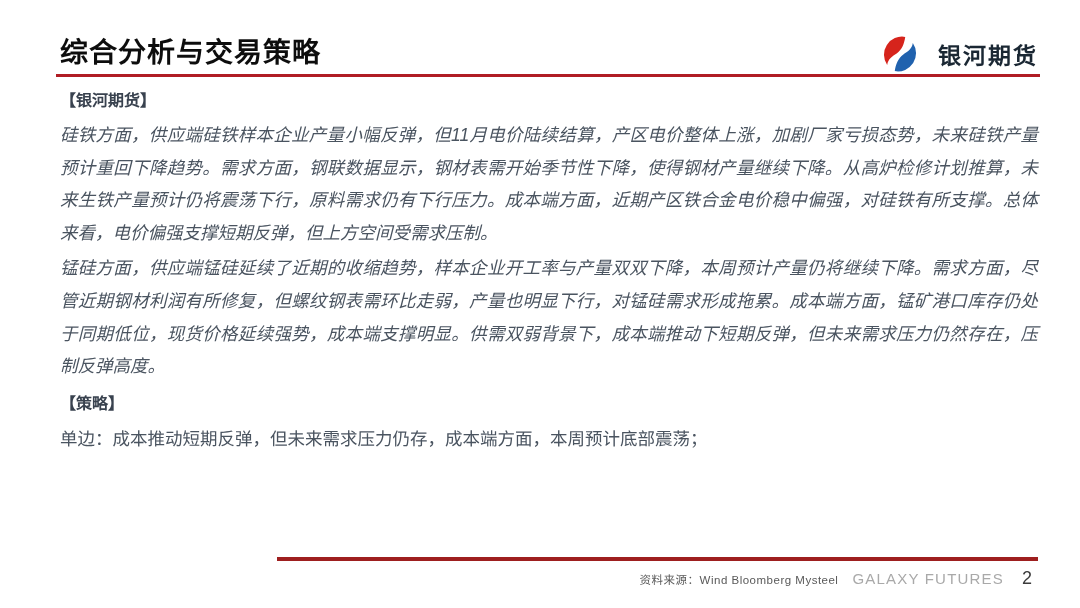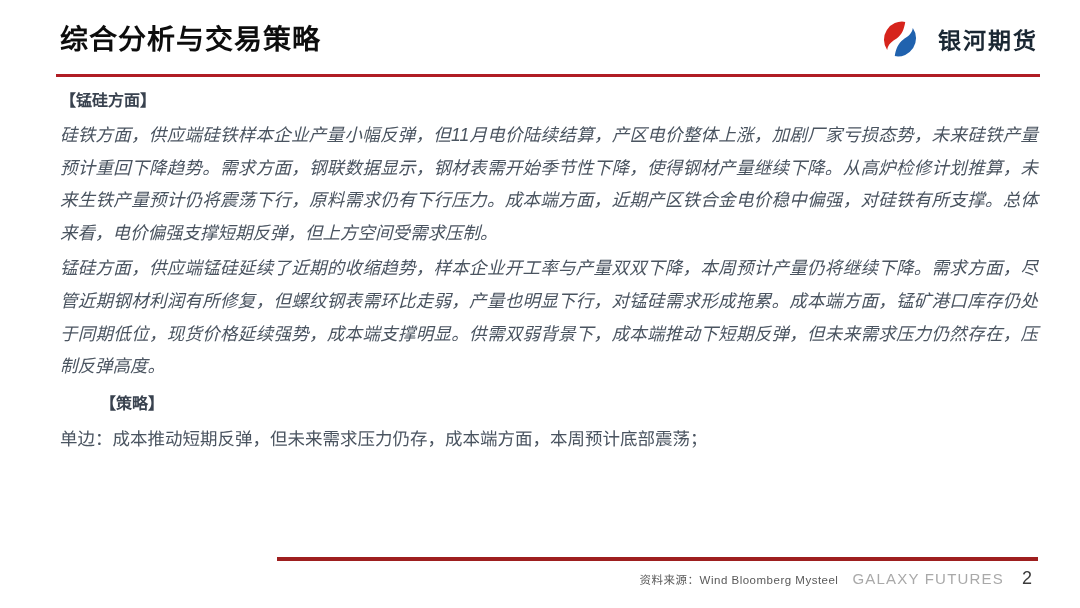--- a/index.html
+++ b/index.html
@@ -19,22 +19,22 @@
   html, body {
     width: 1080px; height: 608px;
     background: #ffffff;
     font-family: "Liberation Sans", sans-serif;
     overflow: hidden;
   }
   .slide { position: relative; width: 1080px; height: 608px; background: #fff; }
 
   
   .header {
-    position: absolute; top: 20px; left: 60px; right: 42px;
-    display: flex; justify-content: space-between; align-items: flex-start;
+    position: absolute; top: 33px; left: 60px; right: 42px;
+    display: flex; justify-content: space-between; align-items: flex-end;
   }
   .page-title {
     font-size: 28px; font-weight: 700; color: var(--title-text);
     letter-spacing: 1px; line-height: 40px;
   }
   .logo { display: flex; align-items: center; gap: 19px; }
   .logo svg { width: 38px; height: 38px; display: block; }
   .logo-text {
     font-size: 23px; font-weight: 700; color: var(--brand-text);
     letter-spacing: 2px;
@@ -53,21 +53,21 @@
   .para {
     font-size: 17.5px; color: var(--body-text);
     line-height: 32.6px; text-align: justify;
     margin-bottom: 3px;
     font-style: italic;
   }
   .strategy-item {
     font-size: 17.5px; color: var(--body-text);
     line-height: 35px; margin-bottom: 0;
   }
-  .strategy-block { margin-top: 8px; margin-left: 40px; }
+  .strategy-block { margin-top: 8px; }
 
   
   .footer-rule {
     position: absolute; top: 557px; left: 277px; right: 42px;
     height: 3.5px; background: var(--footer-rule-red);
   }
   .footer-bar {
     position: absolute; top: 568px; right: 48px;
     display: flex; align-items: center; gap: 14px;
   }
@@ -87,21 +87,21 @@
         <path d="M25.5,2 A19,19 0 0,0 6.5,31.5 C7.5,25 12,22.5 16.5,19.5 C22,15.5 24.5,9 25.5,2 Z" style="fill:var(--logo-red)"></path>
         <path d="M14.5,38 A19,19 0 0,0 33.5,8.5 C32.5,15 28,17.5 23.5,20.5 C18,24.5 15.5,31 14.5,38 Z" style="fill:var(--logo-blue)"></path>
       </svg>
       <span class="logo-text">银河期货</span>
     </div>
   </div>
 
   <div class="header-rule"></div>
 
   <div class="content">
-    <div class="section-label">【锰硅方面】</div>
+    <div class="section-label">【银河期货】</div>
     <p class="para">硅铁方面，供应端硅铁样本企业产量小幅反弹，但11月电价陆续结算，产区电价整体上涨，加剧厂家亏损态势，未来硅铁产量预计重回下降趋势。需求方面，钢联数据显示，钢材表需开始季节性下降，使得钢材产量继续下降。从高炉检修计划推算，未来生铁产量预计仍将震荡下行，原料需求仍有下行压力。成本端方面，近期产区铁合金电价稳中偏强，对硅铁有所支撑。总体来看，电价偏强支撑短期反弹，但上方空间受需求压制。</p>
     <p class="para">锰硅方面，供应端锰硅延续了近期的收缩趋势，样本企业开工率与产量双双下降，本周预计产量仍将继续下降。需求方面，尽管近期钢材利润有所修复，但螺纹钢表需环比走弱，产量也明显下行，对锰硅需求形成拖累。成本端方面，锰矿港口库存仍处于同期低位，现货价格延续强势，成本端支撑明显。供需双弱背景下，成本端推动下短期反弹，但未来需求压力仍然存在，压制反弹高度。</p>
 
     <div class="section-label strategy-block">【策略】</div>
     <p class="strategy-item">单边：成本推动短期反弹，但未来需求压力仍存，成本端方面，本周预计底部震荡；</p>
   </div>
 
   <div class="footer-rule"></div>
   <div class="footer-bar">
     <span class="source-text">资料来源：Wind Bloomberg Mysteel</span>

